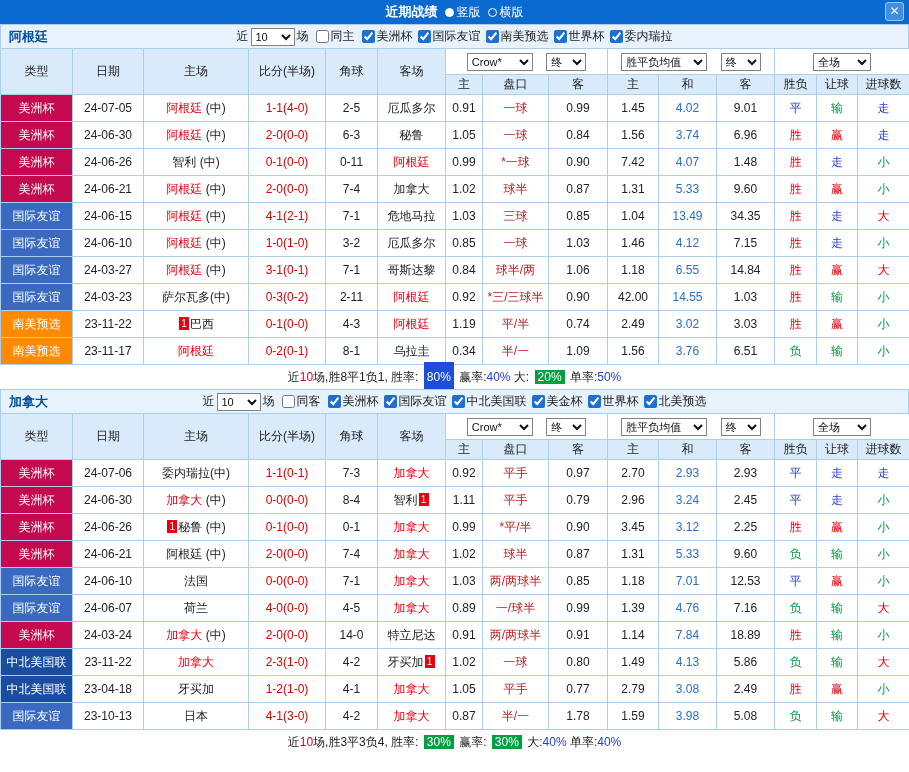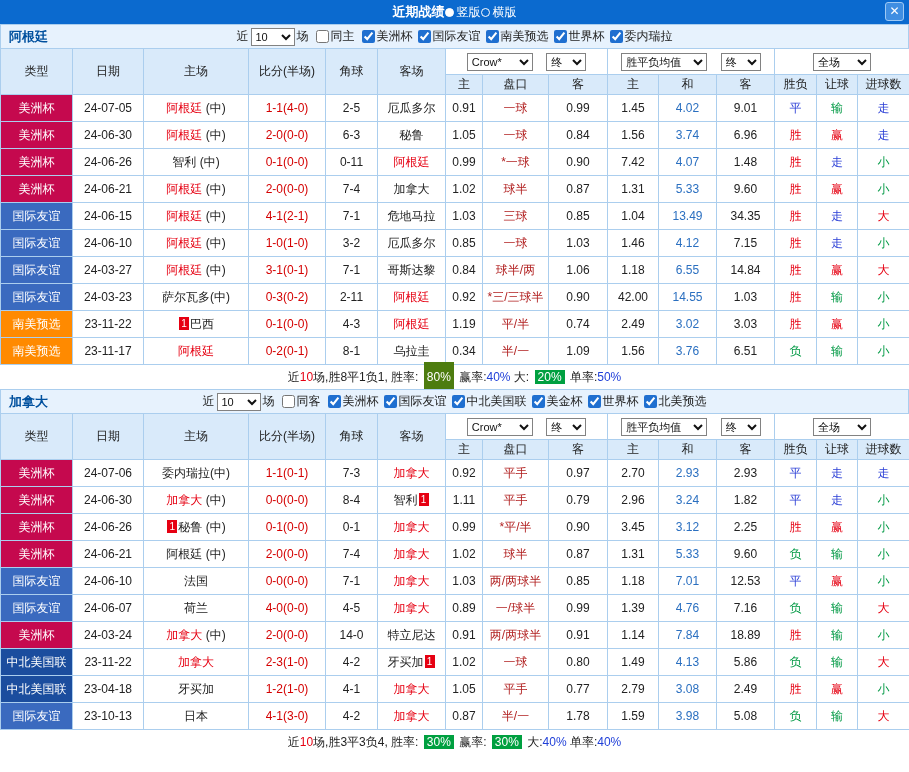--- a/index.html
+++ b/index.html
@@ -1,17 +1,17 @@
 <!DOCTYPE html>
 <html><head>
 <meta charset="utf-8">
 <style>
   *{margin:0;padding:0;box-sizing:border-box;}
   body{width:909px;background:#fff;font-family:"Liberation Sans","DejaVu Sans",sans-serif;font-size:12px;color:#222;}
-  .titlebar{height:24px;background:#0b6acf;display:flex;align-items:center;justify-content:center;position:relative;color:#fff;}
+  .titlebar{height:24px;background:#0b6acf;display:flex;align-items:center;justify-content:center;gap:7px;position:relative;color:#fff;}
   .title{font-size:13px;font-weight:bold;}
   .radio-opt{display:inline-flex;align-items:center;gap:3px;cursor:pointer;}
   .radio{width:9px;height:9px;border:1px solid #fff;border-radius:50%;display:inline-block;}
   .radio.checked{background:#fff;}
   .close-btn{position:absolute;right:5px;top:2px;width:19px;height:19px;background:#3f8ee2;border:1px solid #9ec9f4;border-radius:3px;color:#fff;font-size:12px;line-height:17px;text-align:center;cursor:pointer;}
   .filter-bar{height:24px;background:#e7f2fd;border:1px solid #abceee;border-bottom:0;display:flex;align-items:center;position:relative;}
   .team-label{position:absolute;left:8px;font-size:13px;font-weight:bold;color:#00509e;}
   .filter-controls{margin:0 auto;display:flex;align-items:center;gap:2px;}
   .sel{height:18px;font-size:11px;font-family:inherit;border:1px solid #828282;background:#fff;color:#111;}
   .sel-games{width:44px;}
@@ -35,21 +35,21 @@
   .c-a.mid{color:#2a6fc0;}
   .tname{cursor:pointer;}
   .subject{color:#e60012;}
   .suffix{color:#222;}
   .card-badge{display:inline-block;min-width:10px;height:13px;line-height:13px;background:#e60012;color:#fff;font-size:10px;padding:0 1px;margin:0 1px;vertical-align:1px;}
   .summary{height:24px;display:flex;align-items:center;justify-content:center;}
   .summary span{white-space:pre;}
   .seg-plain{color:#222;}
   .seg-red{color:#e60012;}
   .seg-blue{color:#1f3fd8;}
-  .seg-badge-red{background:#4d7c0f;color:#fff;padding:8px 3px;margin:0 2px;}
+  .seg-badge-red{background:#1d4ed8;color:#fff;padding:8px 3px;margin:0 2px;}
   .seg-badge-green{background:#00a040;color:#fff;padding:0 3px;margin:0 2px;}
 </style>
 </head>
 <body>
 
 <div class="titlebar">
   <span class="title">近期战绩</span>
   <span class="radio-opt">
     <span class="radio checked"></span>
     <span>竖版</span>
@@ -445,21 +445,21 @@
     <td class="c-date">24-06-30</td>
     <td class="c-home"><span class="tname subject">加拿大</span><span class="suffix"> (中)</span></td>
     <td class="c-score">0-0(0-0)</td>
     <td class="c-corner">8-4</td>
     <td class="c-away"><span class="tname">智利</span><span class="card-badge">1</span></td>
     <td class="c-o">1.11</td>
     <td class="c-hcp">平手</td>
     <td class="c-o">0.79</td>
     <td class="c-a">2.96</td>
     <td class="c-a mid">3.24</td>
-    <td class="c-a">1.82</td>
+    <td class="c-a">2.45</td>
     <td class="c-res" style="color: rgb(43, 63, 214);">平</td>
     <td class="c-res" style="color: rgb(43, 63, 214);">走</td>
     <td class="c-res" style="color: rgb(0, 153, 68);">小</td>
   </tr>
           <tr>
     <td class="c-type" style="background: rgb(197, 9, 78);">美洲杯</td>
     <td class="c-date">24-06-26</td>
     <td class="c-home"><span class="card-badge">1</span><span class="tname">秘鲁</span><span class="suffix"> (中)</span></td>
     <td class="c-score">0-1(0-0)</td>
     <td class="c-corner">0-1</td>

